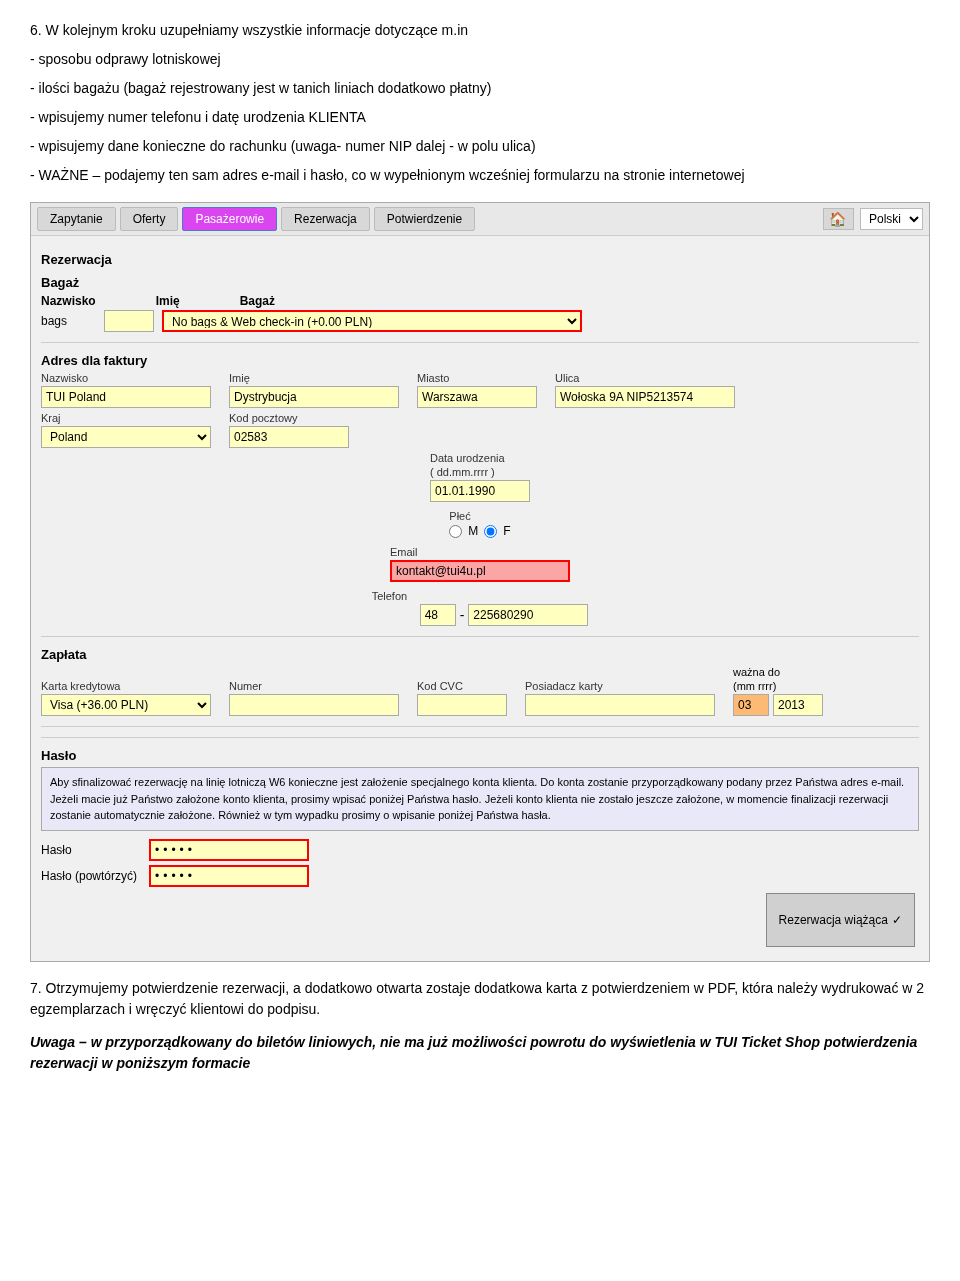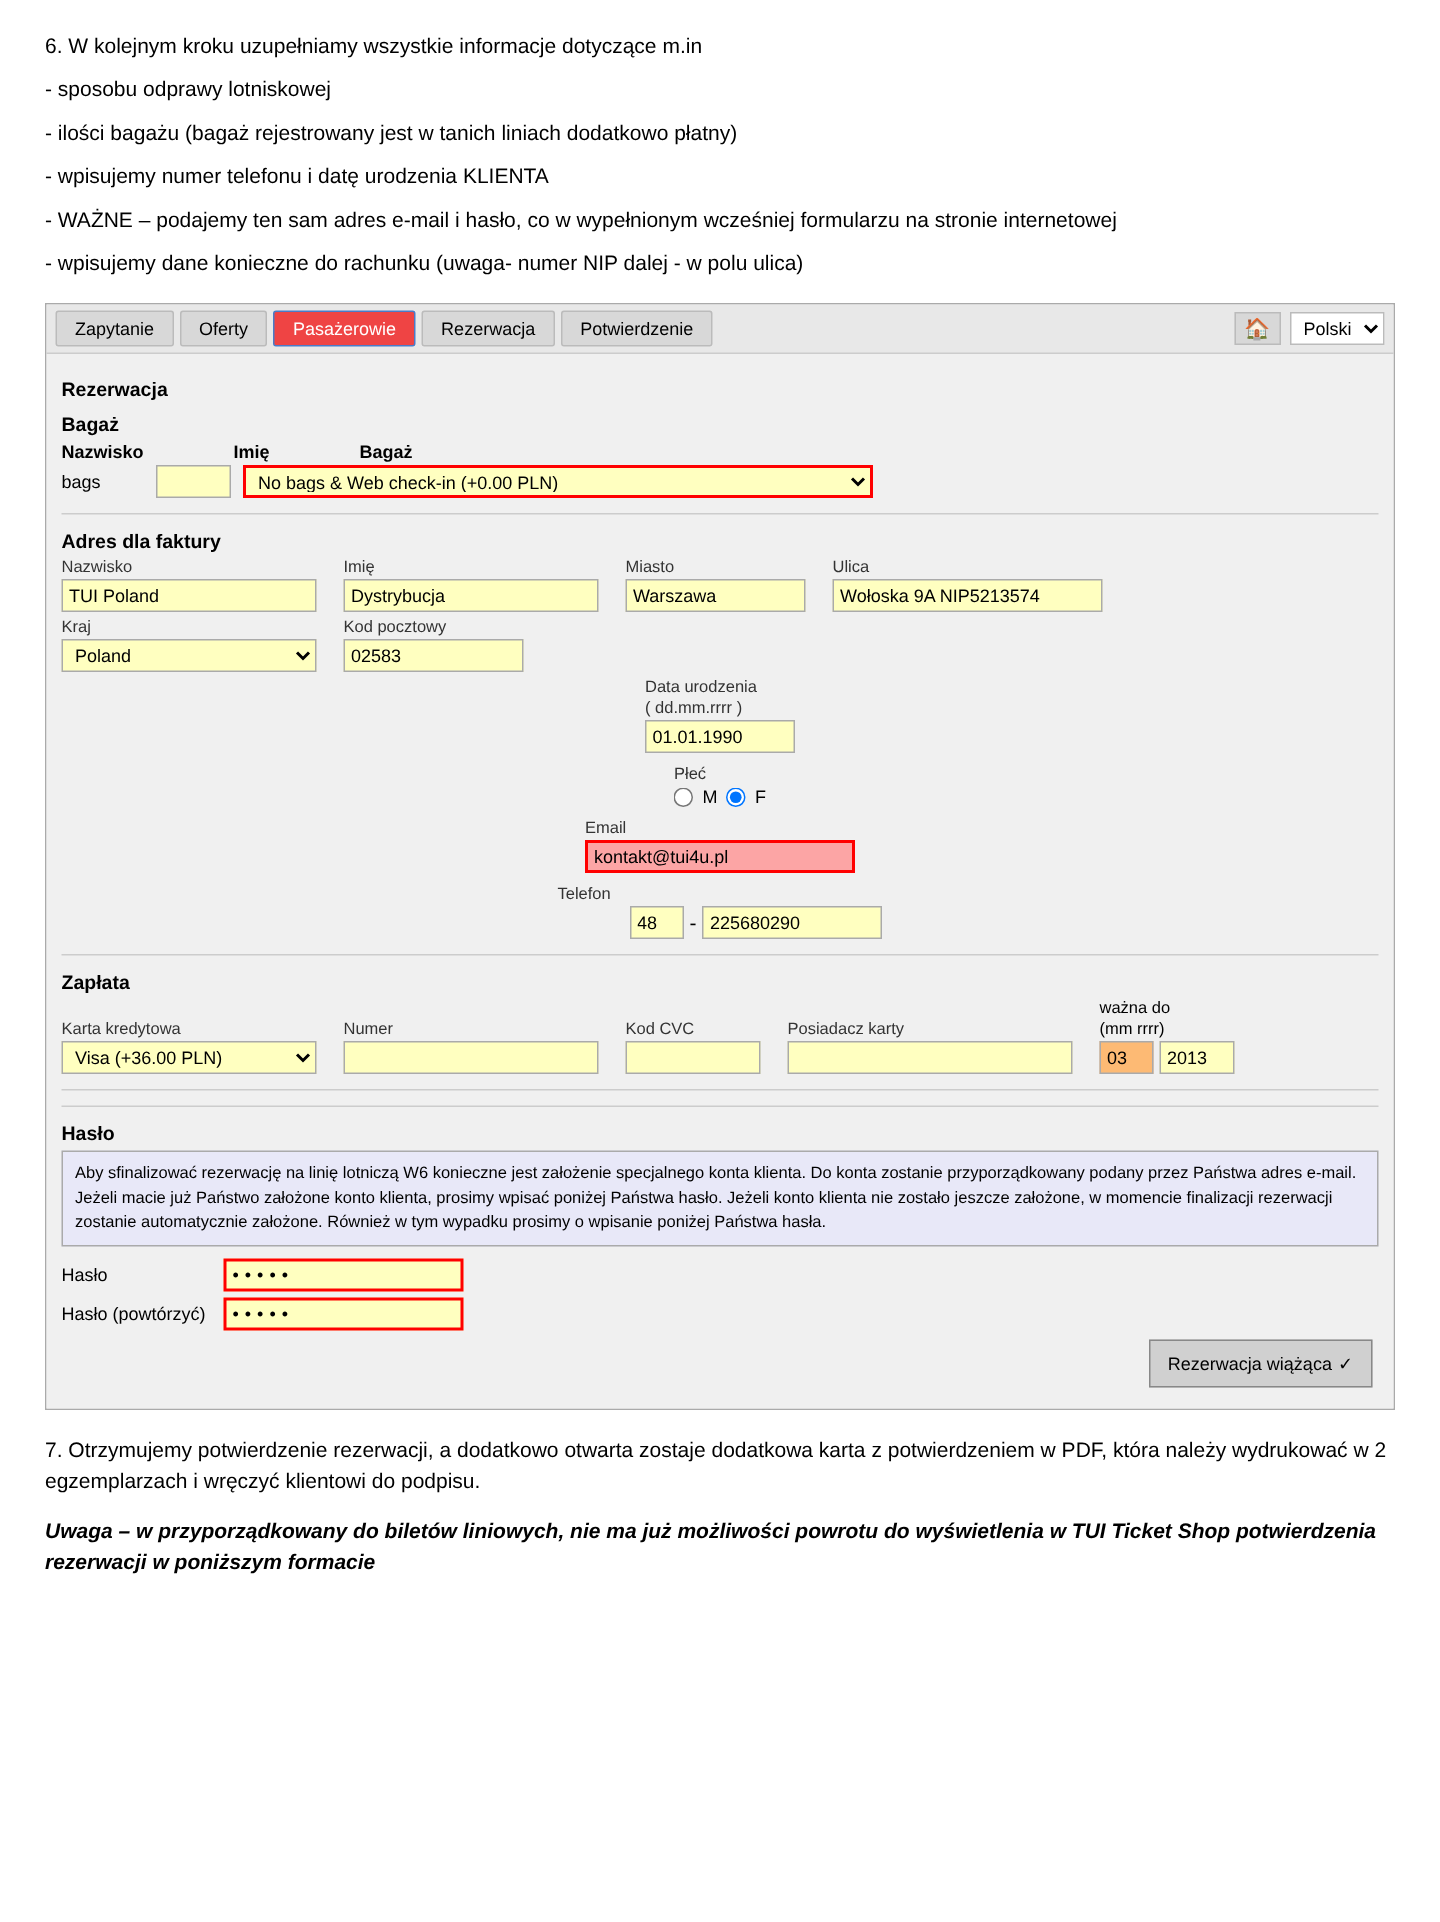--- a/index.html
+++ b/index.html
@@ -38,21 +38,21 @@
     }
     .nav-tab {
       padding: 4px 12px;
       font-size: 12px;
       cursor: pointer;
       background: #d8d8d8;
       border: 1px solid #bbb;
       border-radius: 2px;
     }
     .nav-tab.active {
-      background: #ef4444;
+      background: #d946ef;
       color: #fff;
       border-color: #4a7bc8;
     }
     .nav-right {
       margin-left: auto;
       display: flex;
       align-items: center;
       gap: 6px;
       font-size: 12px;
     }
@@ -211,21 +211,21 @@
       letter-spacing: 4px;
     }
     .rezerwacja-btn {
       display: flex;
       justify-content: flex-end;
       padding: 6px 4px;
     }
     .btn-rezerwacja {
       background: #d0d0d0;
       border: 1px solid #888;
-      padding: 8px 12px;
+      padding: 19px 12px;
       font-size: 12px;
       cursor: pointer;
       display: flex;
       align-items: center;
       gap: 4px;
     }
     .divider-line {
       border: none;
       border-top: 1px solid #ccc;
       margin: 10px 0;
@@ -271,22 +271,22 @@
 </head>
 <body>
 
 <div class="page-content">
 
   <div class="intro-text">
     <p>6. W kolejnym kroku uzupełniamy wszystkie informacje dotyczące m.in</p>
     <p>- sposobu odprawy lotniskowej</p>
     <p>- ilości bagażu (bagaż rejestrowany jest w tanich liniach dodatkowo płatny)</p>
     <p>- wpisujemy numer telefonu i datę urodzenia KLIENTA</p>
+    <p>- wpisujemy dane konieczne do rachunku (uwaga- numer NIP  dalej  - w polu ulica)</p>
     <p>- WAŻNE – podajemy ten sam adres e-mail i hasło, co w wypełnionym wcześniej formularzu na stronie internetowej</p>
-    <p>- wpisujemy dane konieczne do rachunku (uwaga- numer NIP  dalej  - w polu ulica)</p>
   </div>
 
   <div class="form-screenshot">
 
     <div class="nav-bar">
       <div class="nav-tab">Zapytanie</div>
       <div class="nav-tab">Oferty</div>
       <div class="nav-tab active">Pasażerowie</div>
       <div class="nav-tab">Rezerwacja</div>
       <div class="nav-tab">Potwierdzenie</div>

